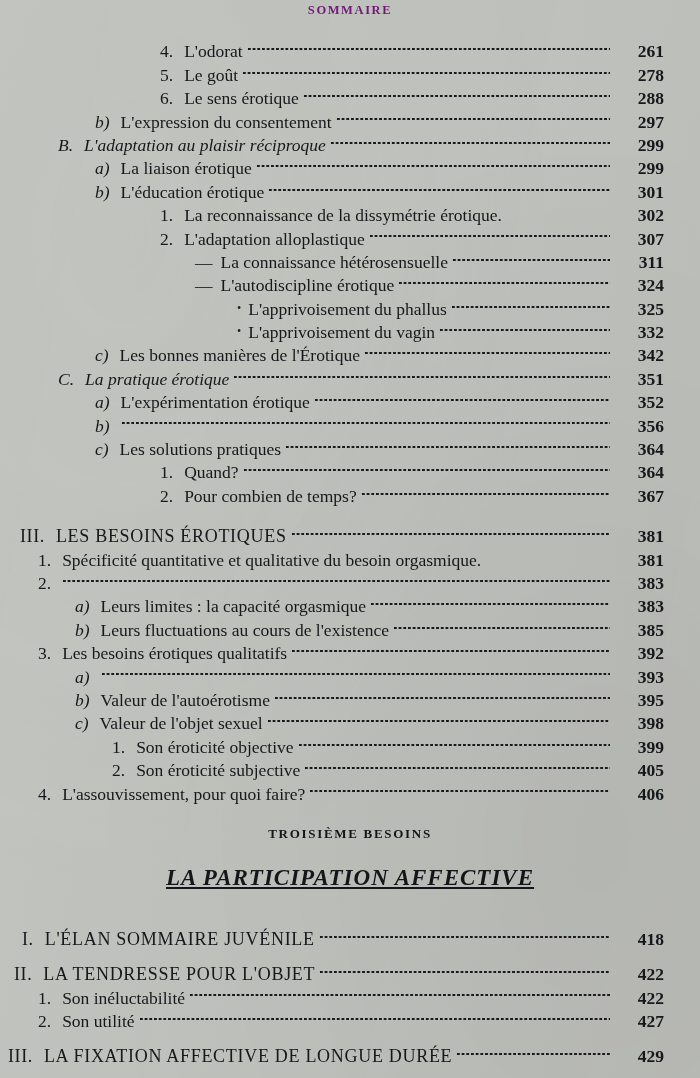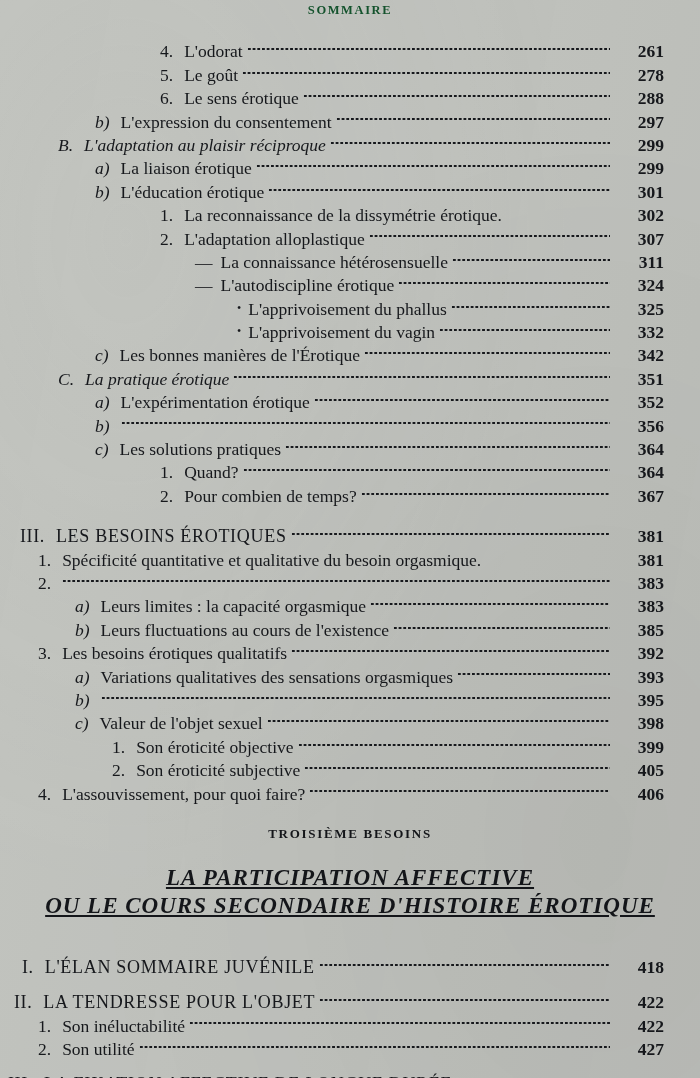--- a/index.html
+++ b/index.html
@@ -34,21 +34,21 @@
     box-sizing: border-box;
   }
 
   
   .running-head {
     text-align: center;
     font-weight: bold;
     font-size: 12.5px;
     letter-spacing: 1.6px;
     padding-top: 3px;
-    color: #14532d;
+    color: #701a75;
   }
 
   
   .toc {
     margin-top: 16px;
   }
   .entry {
     display: flex;
     align-items: baseline;
     height: 23.4px;
@@ -383,29 +383,29 @@
           <span style="flex: 0 0 7px;"></span>
           <span class="label">Les besoins érotiques qualitatifs</span>
           <span class="leader"></span>
           <span class="pageno">392</span>
           <span class="pad-right"></span>
         </div>
         <div class="entry">
           <span class="ind" style="flex: 0 0 75px;"></span>
           <span class="label it">a)</span>
           <span style="flex: 0 0 7px;"></span>
-          <span class="label">Variations qualitatives des sensations orgasmiques</span>
           <span class="leader"></span>
           <span class="pageno">393</span>
           <span class="pad-right"></span>
         </div>
         <div class="entry">
           <span class="ind" style="flex: 0 0 75px;"></span>
           <span class="label it">b)</span>
           <span style="flex: 0 0 7px;"></span>
+          <span class="label">Valeur de l'autoérotisme</span>
           <span class="leader"></span>
           <span class="pageno">395</span>
           <span class="pad-right"></span>
         </div>
         <div class="entry">
           <span class="ind" style="flex: 0 0 75px;"></span>
           <span class="label it">c)</span>
           <span style="flex: 0 0 7px;"></span>
           <span class="label">Valeur de l'objet sexuel</span>
           <span class="leader"></span>
@@ -439,21 +439,20 @@
           <span class="pageno">406</span>
           <span class="pad-right"></span>
         </div>
       </div>
   </div>
 
   <div class="chapter-block">
     <div class="chapter-kicker">TROISIÈME BESOINS</div>
     <div class="chapter-title">
       <span class="l2">LA PARTICIPATION AFFECTIVE</span>
-      <span class="l2">OU LE COURS SECONDAIRE D'HISTOIRE ÉROTIQUE</span>
     </div>
   </div>
 
   <div class="toc-lower" id="toc-lower">
       <div class="entry">
         <span class="ind" style="flex: 0 0 22px;"></span>
         <span class="label sc-rn">I.</span>
         <span style="flex: 0 0 7px;"></span>
         <span class="label sc">L'ÉLAN SOMMAIRE JUVÉNILE</span>
         <span class="leader"></span>

